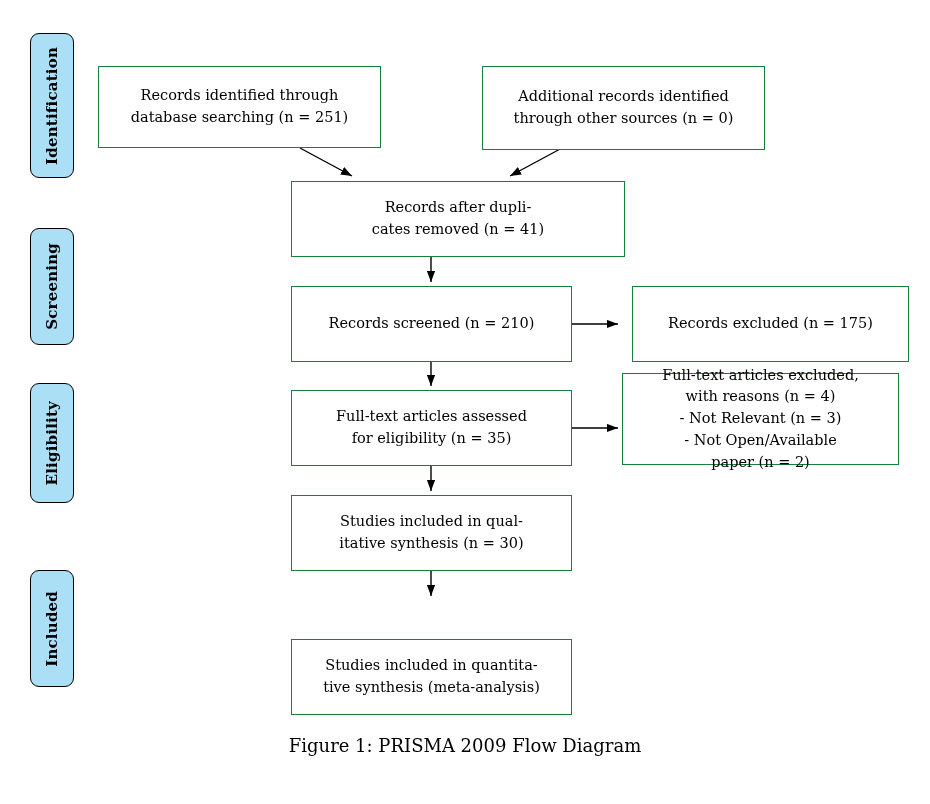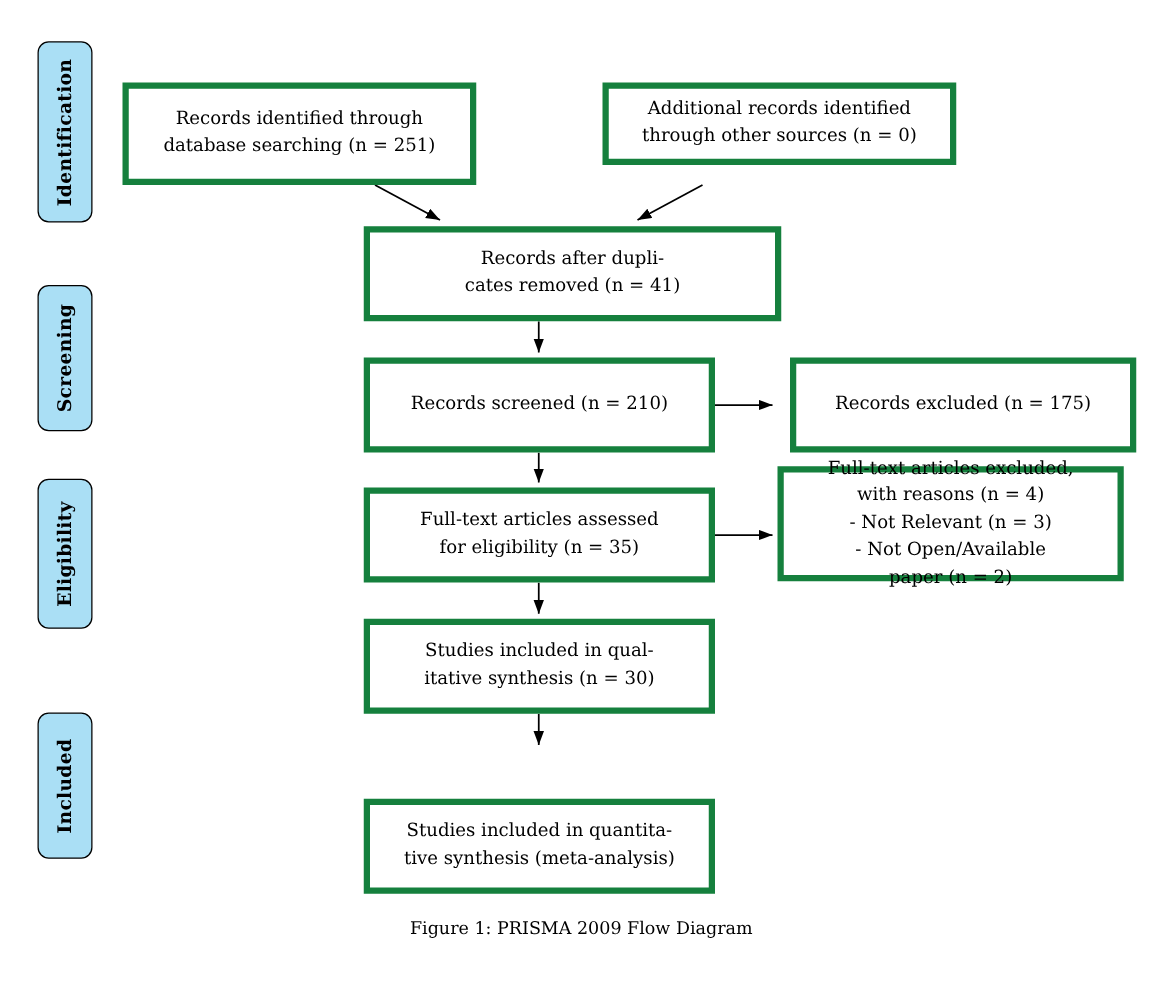--- a/index.html
+++ b/index.html
@@ -39,41 +39,41 @@
     font-family: "DejaVu Serif", "Liberation Serif", serif;
     font-weight: bold;
     font-size: 15px;
     letter-spacing: 0.2px;
     white-space: nowrap;
   }
 
   .box {
     position: absolute;
     background: #ffffff;
-    border: 5px solid #15803d;
+    border: 1px solid #15803d;
     box-sizing: border-box;
     display: flex;
     align-items: center;
     justify-content: center;
     text-align: center;
     padding: 4px 8px;
   }
   .box .txt {
     font-size: 14.5px;
     line-height: 1.5;
     white-space: pre-line;
   }
 
   .caption {
     position: absolute;
     left: 0;
     top: 735px;
     width: 930px;
     text-align: center;
-    font-size: 14px;
+    font-size: 18px;
   }
 
   svg.arrows {
     position: absolute;
     left: 0;
     top: 0;
     width: 930px;
     height: 804px;
     pointer-events: none;
   }
@@ -110,21 +110,21 @@
     <path d="M 572 428 L 618 428" stroke="#000000" stroke-width="1.4" fill="none" marker-end="url(#ah)"></path>
     <path d="M 431 466 L 431 491" stroke="#000000" stroke-width="1.4" fill="none" marker-end="url(#ah)"></path>
     <path d="M 431 571 L 431 596" stroke="#000000" stroke-width="1.4" fill="none" marker-end="url(#ah)"></path>
   </svg>
 
   <div class="box" style="left:98px; top:66px; width:283px; height:82px;">
     <div class="txt">Records identified through
 database searching (n = 251)</div>
   </div>
 
-  <div class="box" style="left:482px; top:66px; width:283px; height:66px;">
+  <div class="box" style="left:482px; top:66px; width:283px; height:84px;">
     <div class="txt">Additional records identified
 through other sources (n = 0)</div>
   </div>
 
   <div class="box" style="left:291px; top:181px; width:334px; height:76px;">
     <div class="txt">Records after dupli-
 cates removed (n = 41)</div>
   </div>
 
   <div class="box" style="left:291px; top:286px; width:281px; height:76px;">

